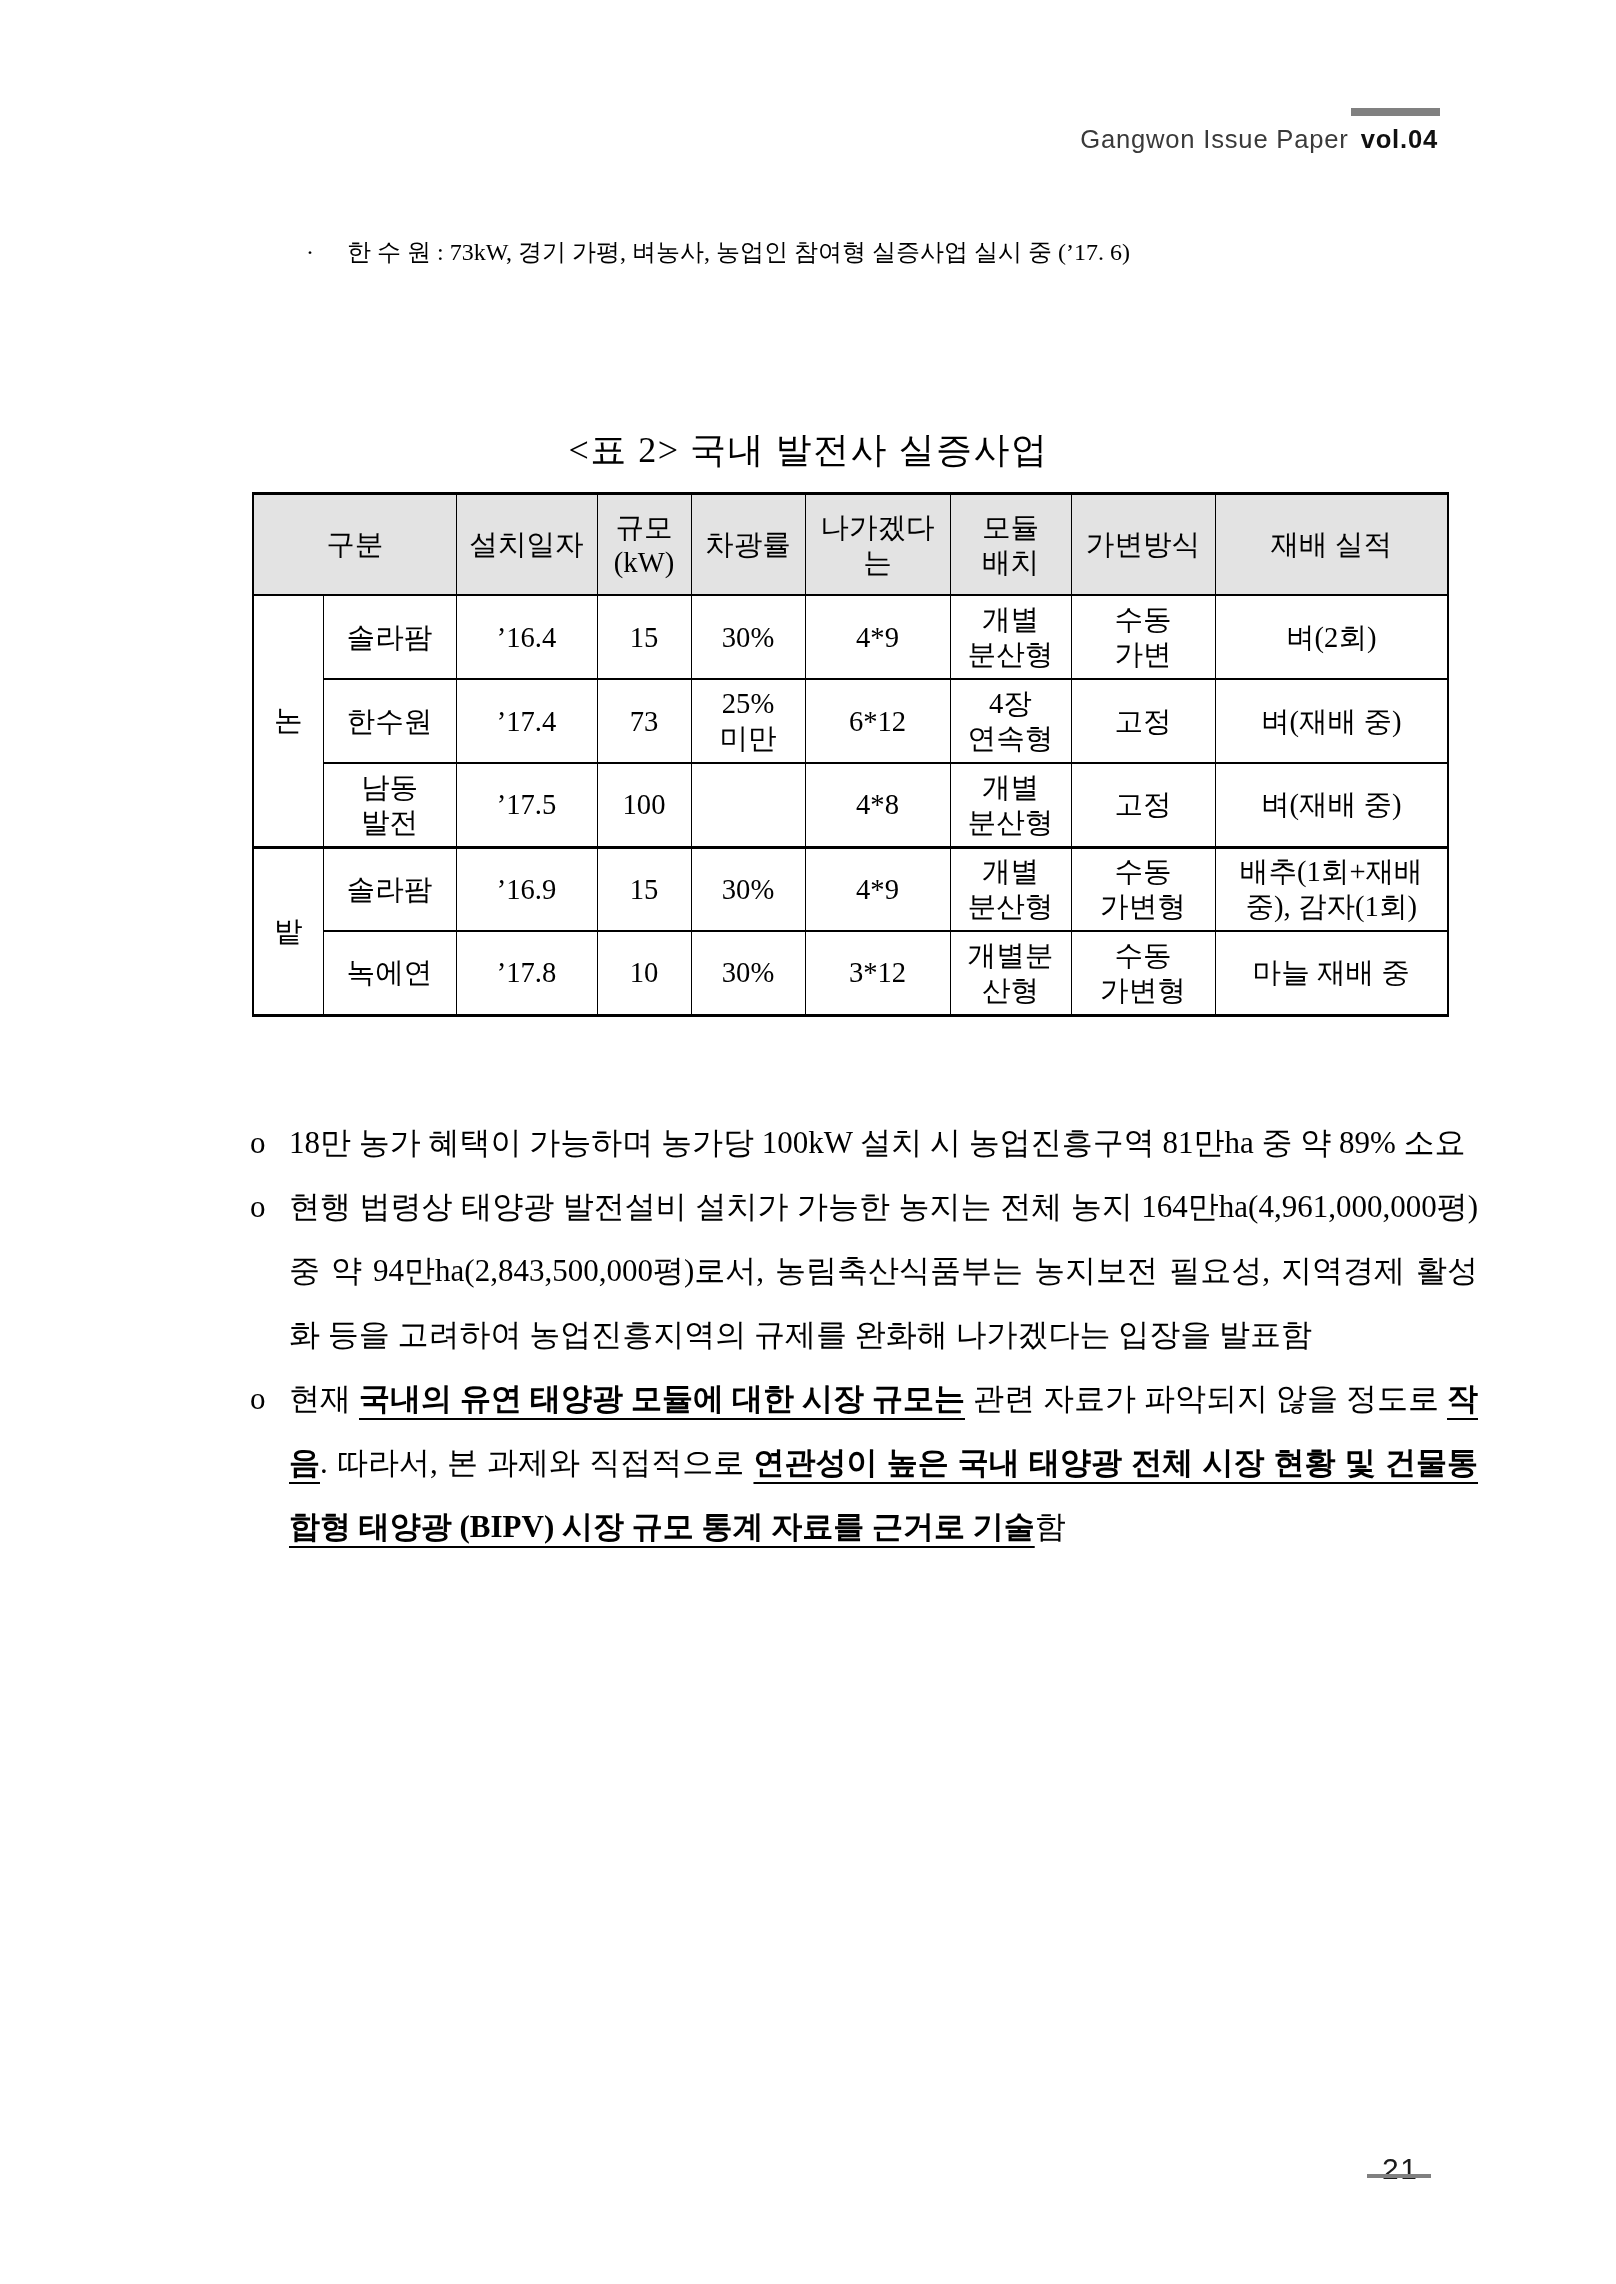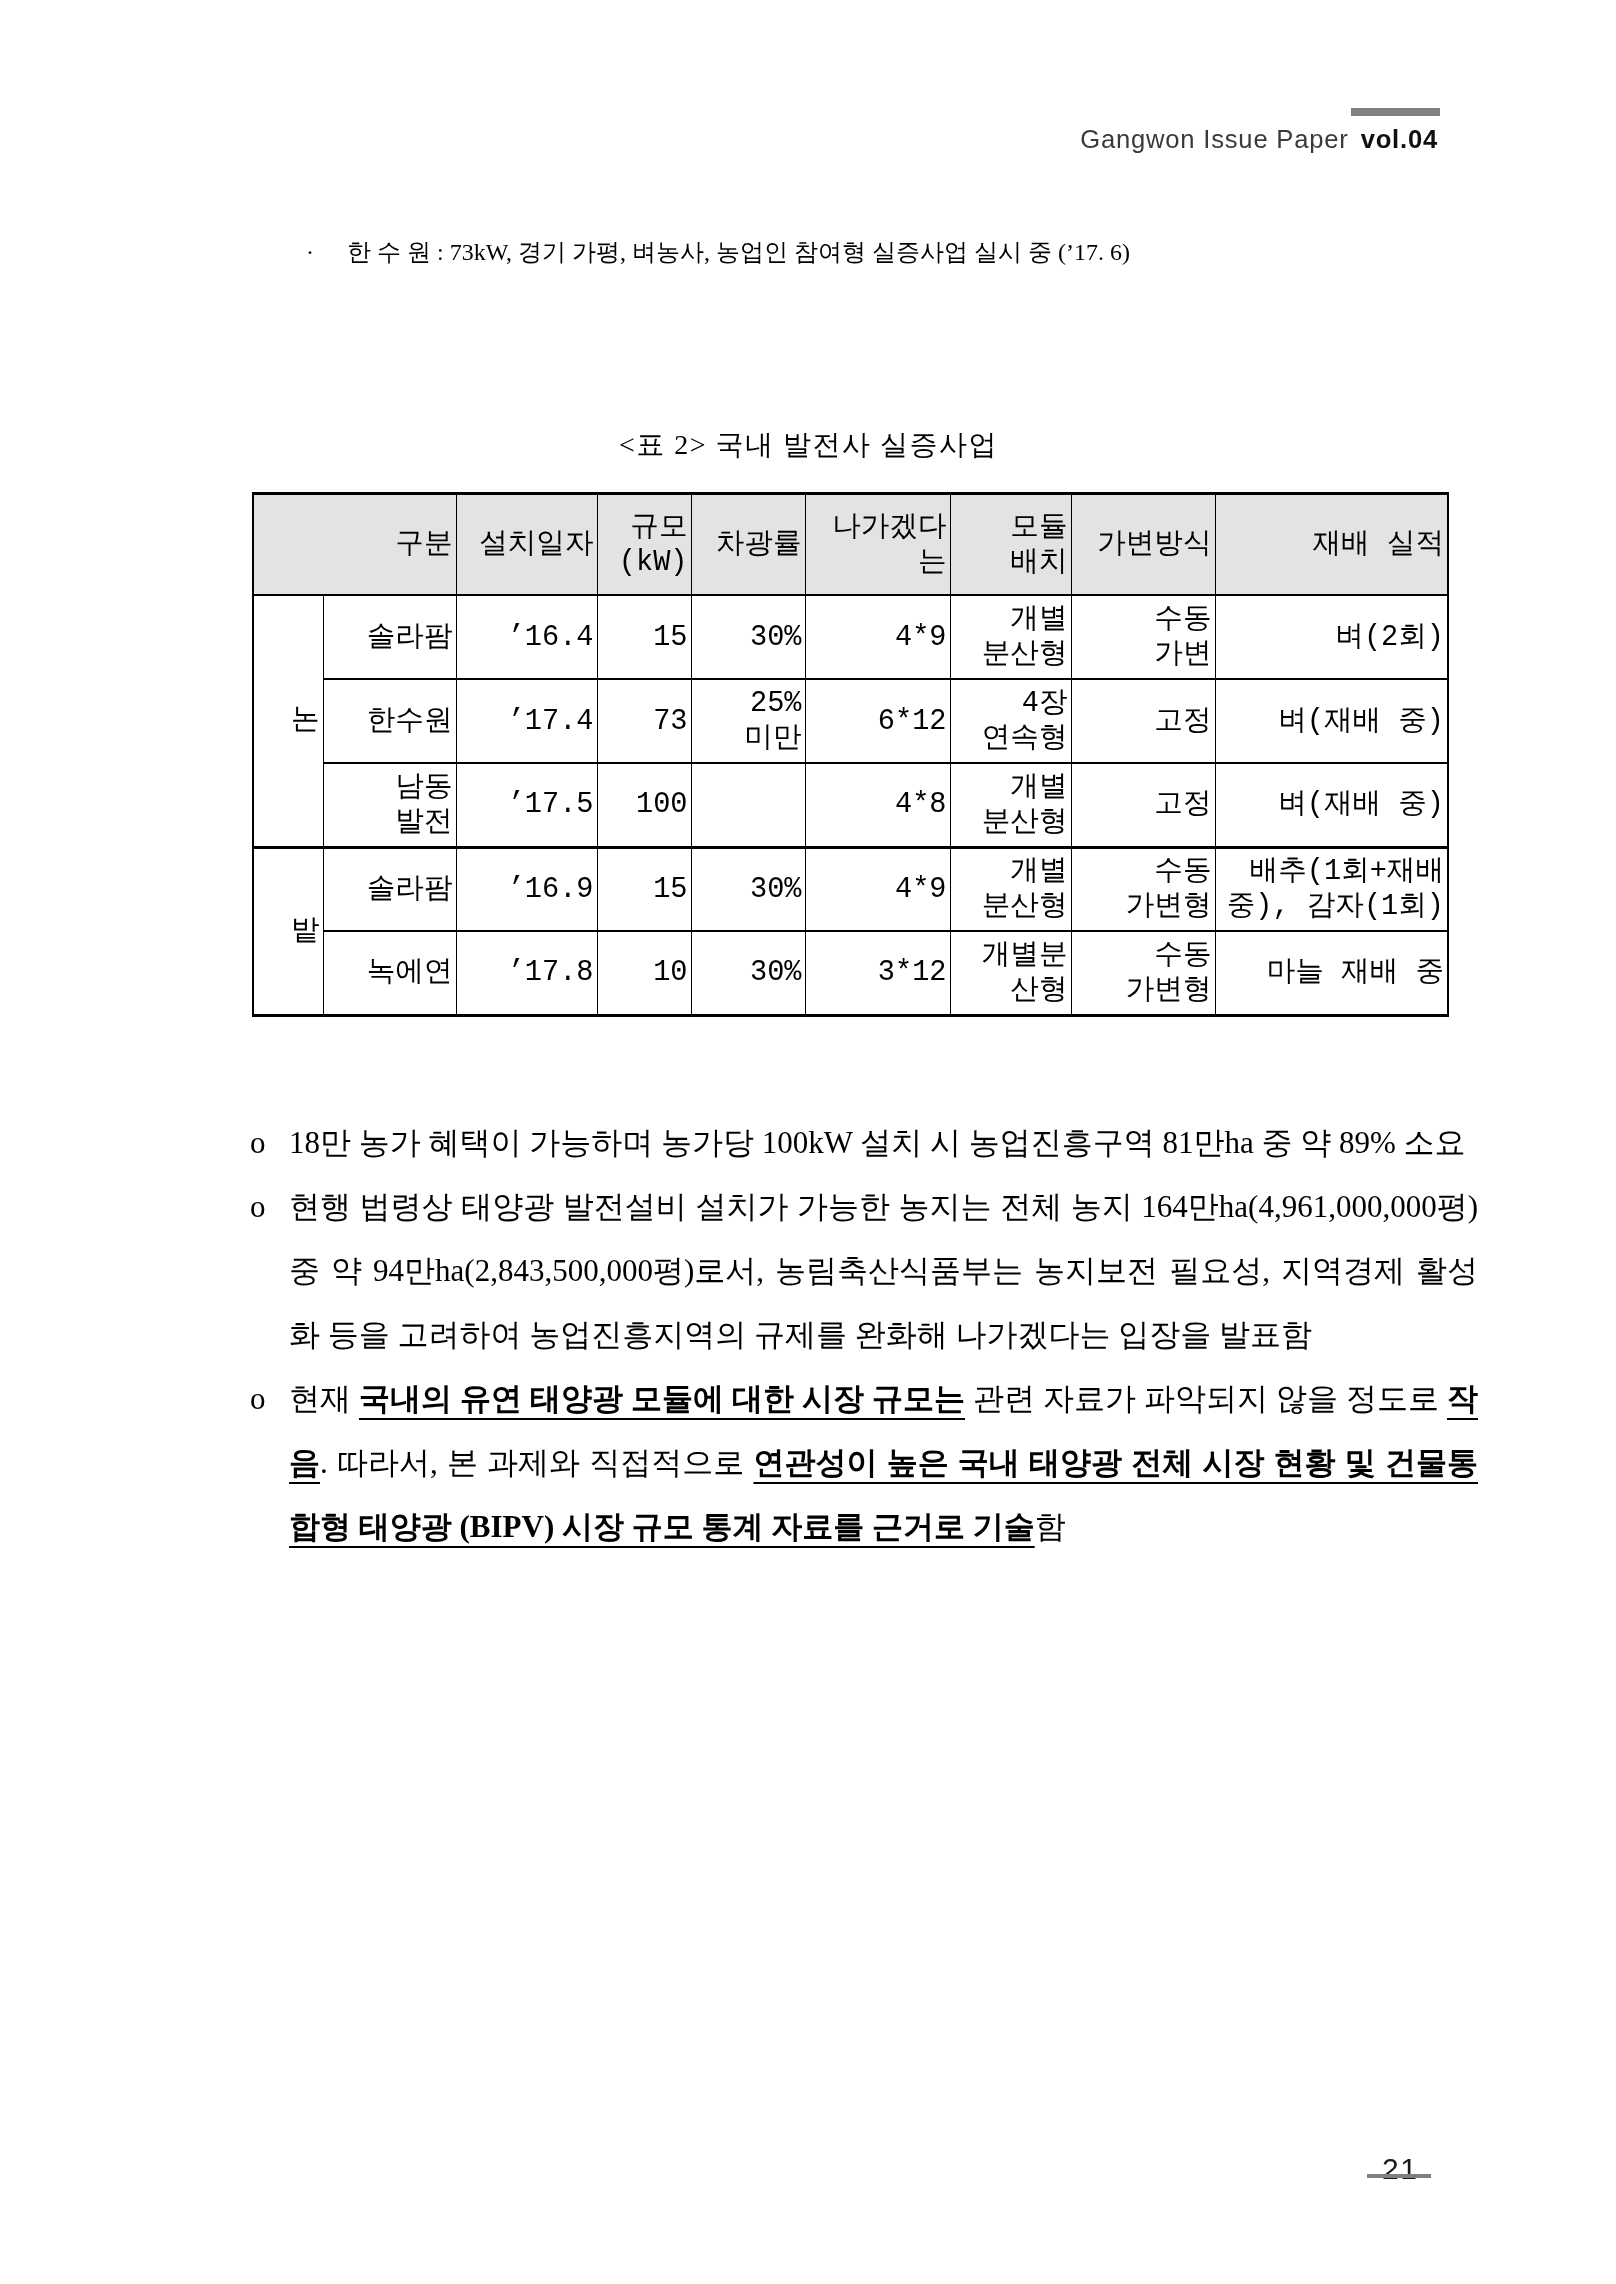--- a/index.html
+++ b/index.html
@@ -11,24 +11,24 @@
   .brand-bar{position:absolute;left:1351px;top:108px;width:89px;height:8.3px;background:#808080;}
   .brand{position:absolute;top:125px;right:178px;font-family:"Liberation Sans","DejaVu Sans",sans-serif;
     font-size:25.6px;color:#3a3a3a;letter-spacing:0.8px;white-space:nowrap;}
   .brand .vol{font-weight:bold;color:#101010;margin-left:12px;}
   
   .intro{position:absolute;left:306px;top:213px;width:1145px;font-size:24px;line-height:79px;
     text-align:justify;padding-left:41px;text-indent:-41px;}
   .marker{display:inline-block;width:41px;text-indent:0;}
   
   .tbl-title{position:absolute;left:252px;top:426px;width:1113px;text-align:center;
-    font-size:28px;letter-spacing:1.5px;}
+    font-size:36px;letter-spacing:1.5px;}
   table.demo{position:absolute;left:252px;top:492px;width:1195px;border-collapse:collapse;
-    table-layout:fixed;font-family:Liberation Mono, monospace;font-size:28.6px;
-    line-height:35px;text-align:right;border:3.8px solid #000;border-left-width:2.3px;border-right-width:2.3px;}
+    table-layout:fixed;font-family:Liberation Serif, serif;font-size:28.6px;
+    line-height:35px;text-align:center;border:3.8px solid #000;border-left-width:2.3px;border-right-width:2.3px;}
   table.demo th,table.demo td{border:1.5px solid #000;white-space:pre-line;vertical-align:middle;
     padding:4.5px 3px;font-weight:normal;overflow:hidden;}
   table.demo thead th{background:#e3e3e3;height:90px;border-bottom-width:2.3px;}
   table.demo tbody tr{height:84px;}
   table.demo tbody td,table.demo tbody th{border-top-width:2.3px;}
   table.demo tr.sec td,table.demo tr.sec th{border-top-width:3.8px;}
   
   .bullets{position:absolute;left:250px;top:1111px;width:1228px;font-size:31px;line-height:64px;
     text-align:justify;}
   .bullet{padding-left:39px;text-indent:-39px;}

